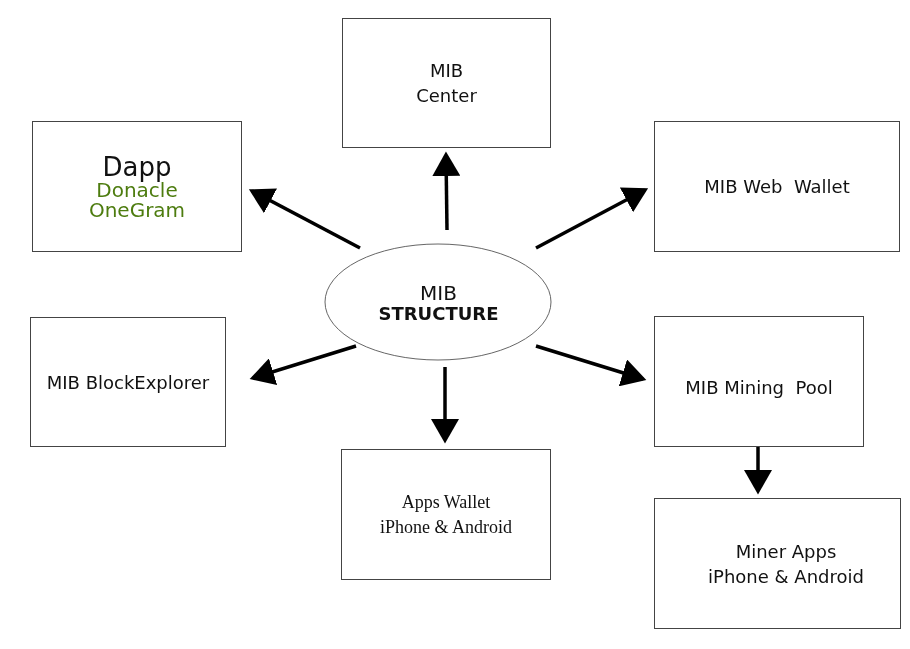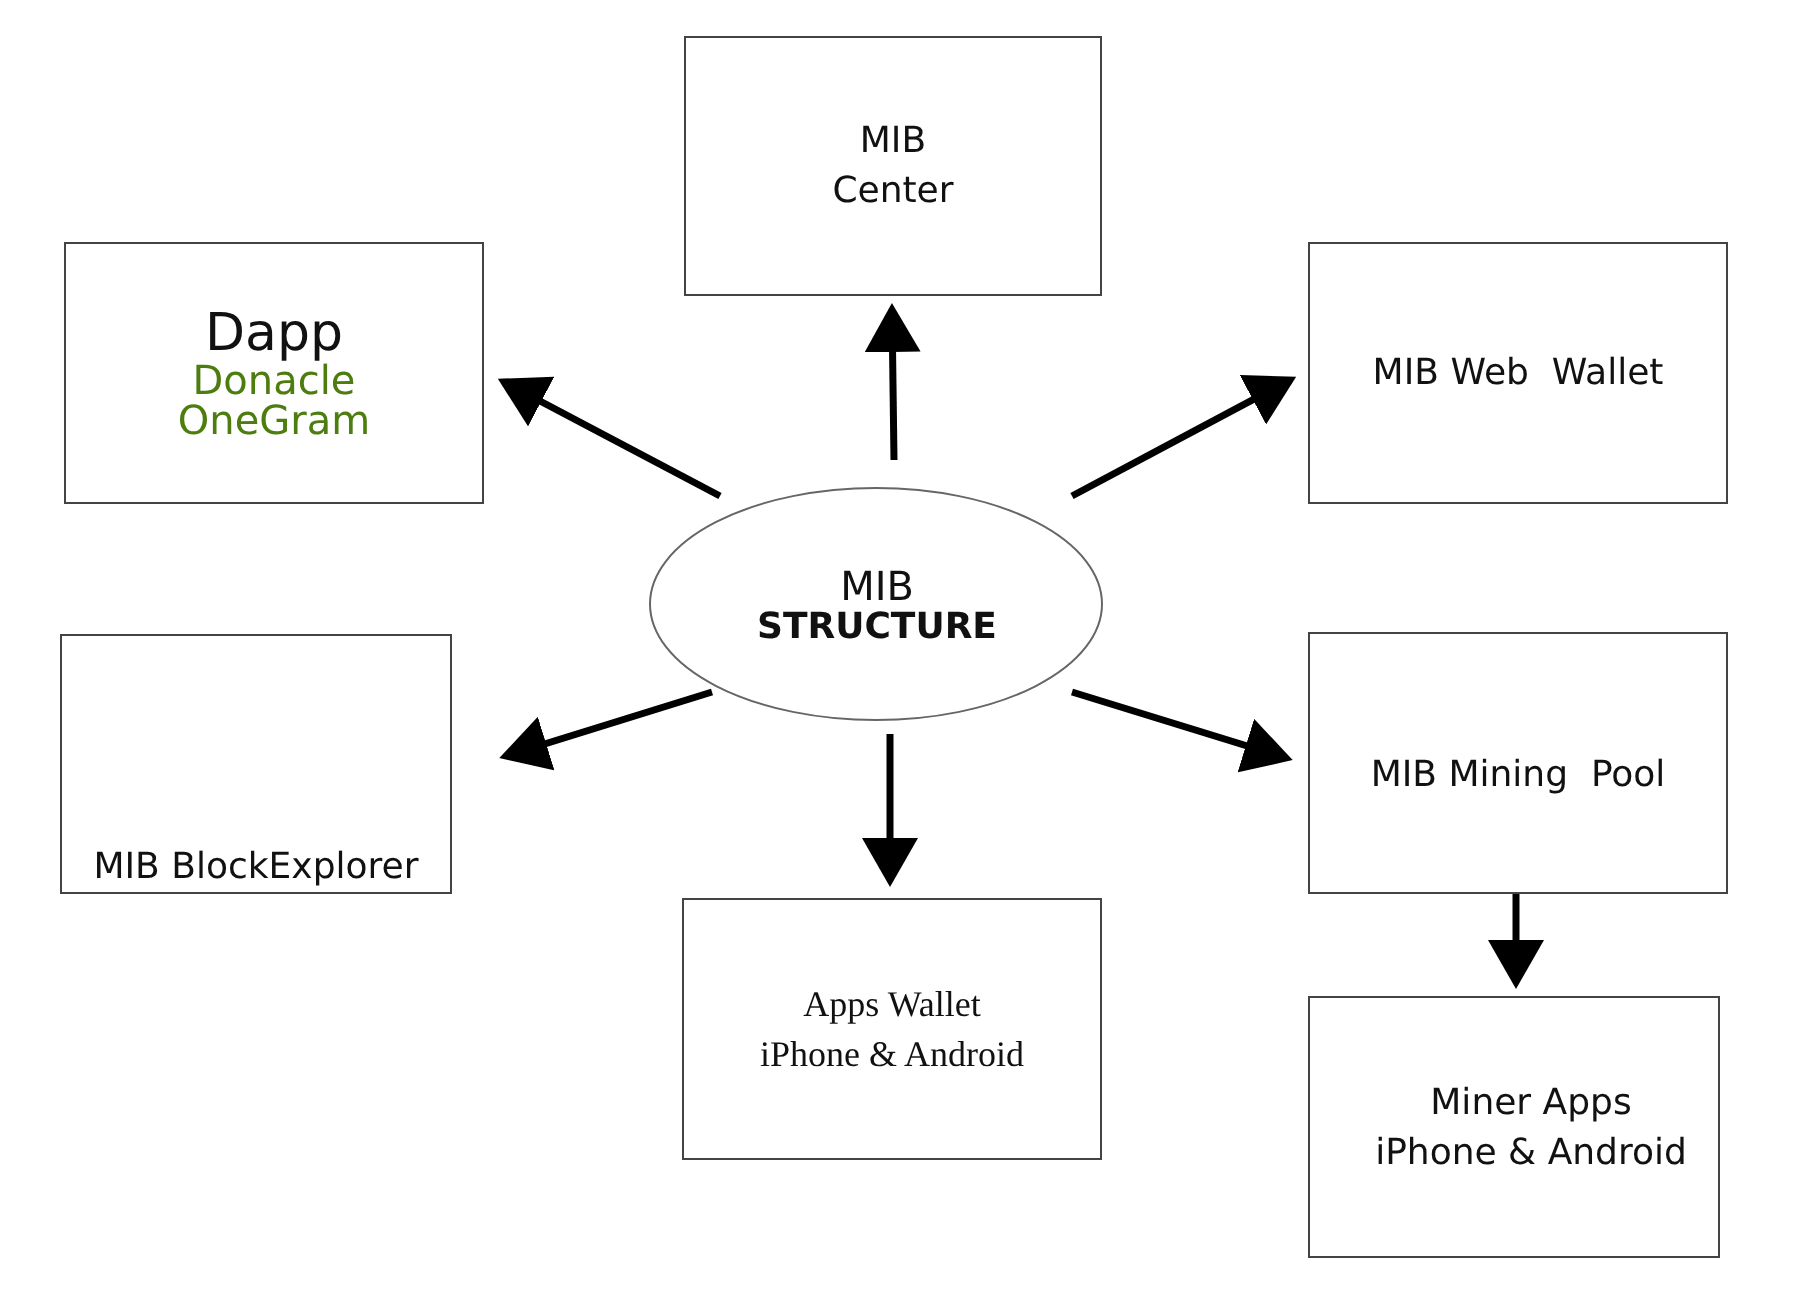--- a/index.html
+++ b/index.html
@@ -44,33 +44,33 @@
   <div>MIB</div>
   <div>Center</div>
 </div>
 
 <div class="box" style="left:32px;top:121px;width:210px;height:131px;">
   <div class="title-lg">Dapp</div>
   <div class="sub">Donacle</div>
   <div class="sub">OneGram</div>
 </div>
 
-<div class="box" style="left:654px;top:121px;width:210px;height:131px;">
+<div class="box" style="left:654px;top:121px;width:246px;height:131px;">
   <div style="white-space:pre;">MIB Web  Wallet</div>
 </div>
 
-<div class="box" style="left:30px;top:317px;width:196px;height:130px;justify-content:flex-end;">
+<div class="box" style="left:30px;top:317px;width:196px;height:130px;">
   <div>MIB BlockExplorer</div>
 </div>
 
 <div class="box" style="left:654px;top:316px;width:210px;height:131px;">
   <div style="white-space:pre;margin-top:12px;">MIB Mining  Pool</div>
 </div>
 
 <div class="box" style="left:341px;top:449px;width:210px;height:131px;font-family:Liberation Serif, serif;">
   <div>Apps Wallet</div>
   <div>iPhone &amp; Android</div>
 </div>
 
-<div class="box" style="left:654px;top:498px;width:206px;height:131px;padding-left:17px;">
+<div class="box" style="left:654px;top:498px;width:247px;height:131px;padding-left:17px;">
   <div>Miner Apps</div>
   <div>iPhone &amp; Android</div>
 </div>
 
 </body></html>

